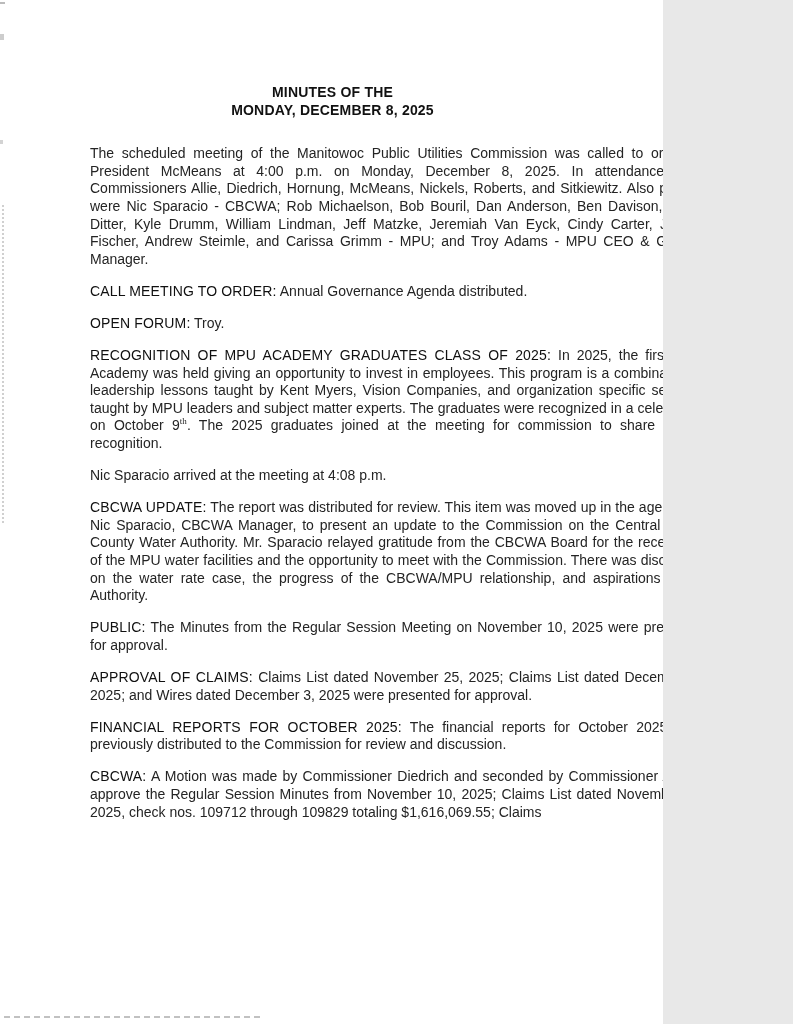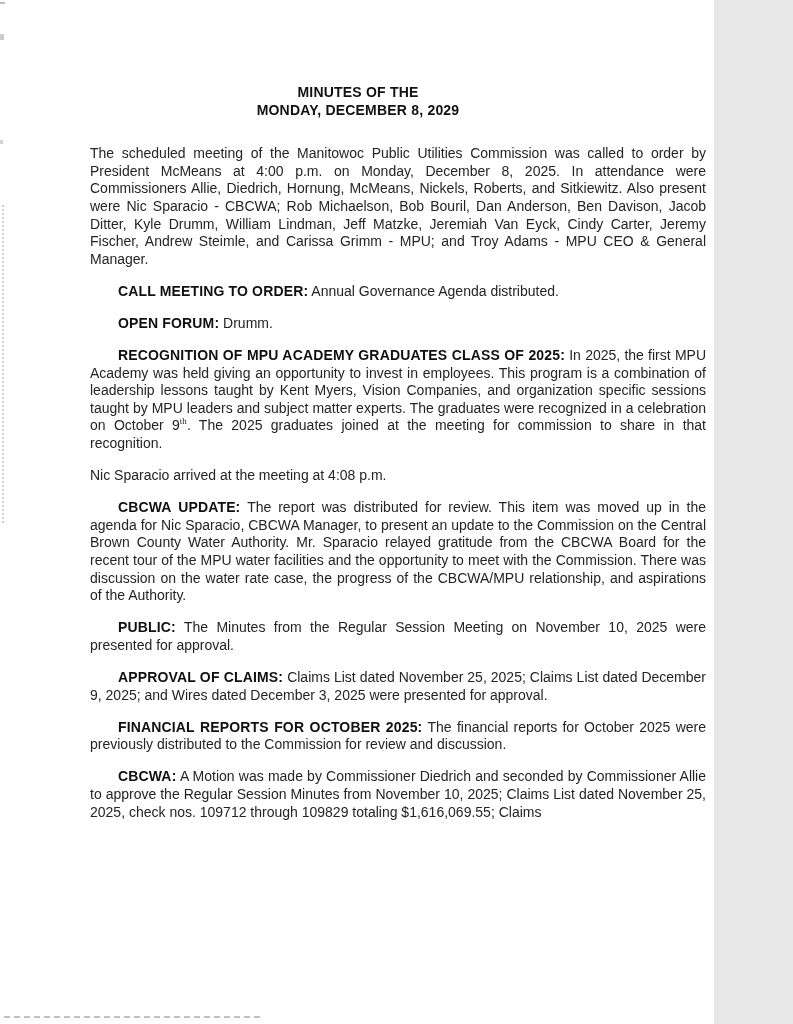--- a/index.html
+++ b/index.html
@@ -2,21 +2,21 @@
 <html><head>
 <meta charset="utf-8">
 <style>
   html, body {
     margin: 0;
     padding: 0;
     background: #e8e8e8;
   }
   .page {
     position: relative;
-    width: 714px;
+    width: 663px;
     height: 1024px;
     background: #ffffff;
     overflow: hidden;
     font-family: "Liberation Sans", "DejaVu Sans", sans-serif;
     color: #222222;
     box-sizing: border-box;
     padding: 84px 88px 0 90px;
   }
   .title-block {
     text-align: center;
@@ -30,24 +30,23 @@
   .para {
     width: 616px;
     margin: 0 0 14.5px 0;
     font-size: 14px;
     line-height: 17.6px;
     text-align: justify;
     text-justify: inter-word;
     color: #242424;
   }
   .para .label {
-    font-weight: bold;
+    font-weight: normal;
     color: #101010;
     letter-spacing: 0.15px;
-    margin-left: 28px;
   }
   .para sup {
     font-size: 9px;
     line-height: 0;
     vertical-align: super;
     font-family: Liberation Serif, serif;
   }
   
   .artifact { position: absolute; pointer-events: none; }
   .art-left-dots {
@@ -78,28 +77,28 @@
   <div class="artifact art-l-3"></div>
   <div class="artifact art-r-1"></div>
   <div class="artifact art-r-2"></div>
   <div class="artifact art-r-3"></div>
   <div class="artifact art-r-4"></div>
   <div class="artifact art-r-5"></div>
   <div class="artifact art-bottom"></div>
 
   <header class="title-block">
     <div>MINUTES OF THE</div>
-    <div>MONDAY, DECEMBER 8, 2029</div>
+    <div>MONDAY, DECEMBER 8, 2025</div>
   </header>
 
   <p class="para"><span>The scheduled meeting of the Manitowoc Public Utilities Commission was called to order by President McMeans at 4:00 p.m. on Monday, December 8, 2025. In attendance were Commissioners Allie, Diedrich, Hornung, McMeans, Nickels, Roberts, and Sitkiewitz. Also present were Nic Sparacio - CBCWA; Rob Michaelson, Bob Bouril, Dan Anderson, Ben Davison, Jacob Ditter, Kyle Drumm, William Lindman, Jeff Matzke, Jeremiah Van Eyck, Cindy Carter, Jeremy Fischer, Andrew Steimle, and Carissa Grimm - MPU; and Troy Adams - MPU CEO &amp; General Manager.</span></p>
 
   <p class="para"><strong class="label">CALL MEETING TO ORDER:</strong> <span>Annual Governance Agenda distributed.</span></p>
 
-  <p class="para"><strong class="label">OPEN FORUM:</strong> <span>Drumm.</span></p>
+  <p class="para"><strong class="label">OPEN FORUM:</strong> <span>Troy.</span></p>
 
   <p class="para"><strong class="label">RECOGNITION OF MPU ACADEMY GRADUATES CLASS OF 2025:</strong> <span>In 2025, the first MPU Academy was held giving an opportunity to invest in employees. This program is a combination of leadership lessons taught by Kent Myers, Vision Companies, and organization specific sessions taught by MPU leaders and subject matter experts. The graduates were recognized in a celebration on October 9</span><sup>th</sup><span>. The 2025 graduates joined at the meeting for commission to share in that recognition.</span></p>
 
 
   <p class="para"><span>Nic Sparacio arrived at the meeting at 4:08 p.m.</span></p>
 
   <p class="para"><strong class="label">CBCWA UPDATE:</strong> <span>The report was distributed for review. This item was moved up in the agenda for Nic Sparacio, CBCWA Manager, to present an update to the Commission on the Central Brown County Water Authority. Mr. Sparacio relayed gratitude from the CBCWA Board for the recent tour of the MPU water facilities and the opportunity to meet with the Commission. There was discussion on the water rate case, the progress of the CBCWA/MPU relationship, and aspirations of the Authority.</span></p>
 
 
   <p class="para"><strong class="label">PUBLIC:</strong> <span>The Minutes from the Regular Session Meeting on November 10, 2025 were presented for approval.</span></p>

